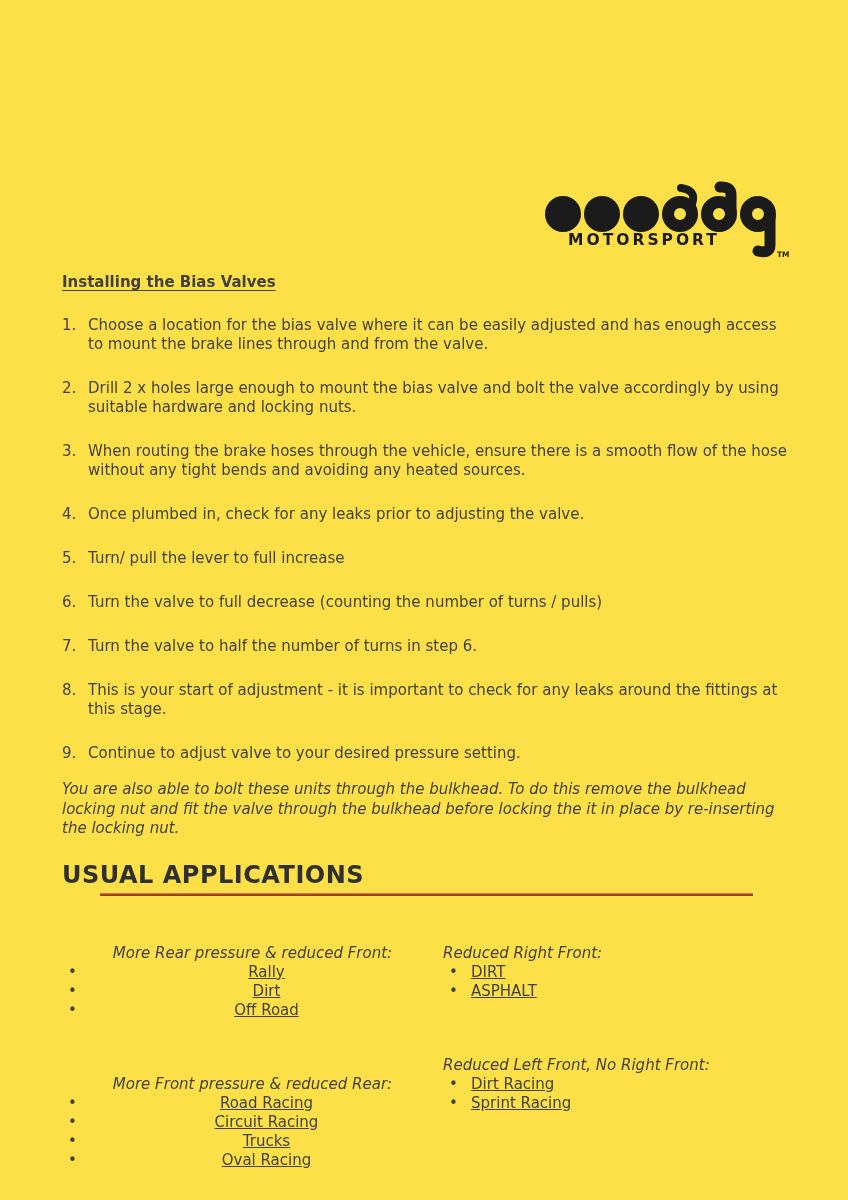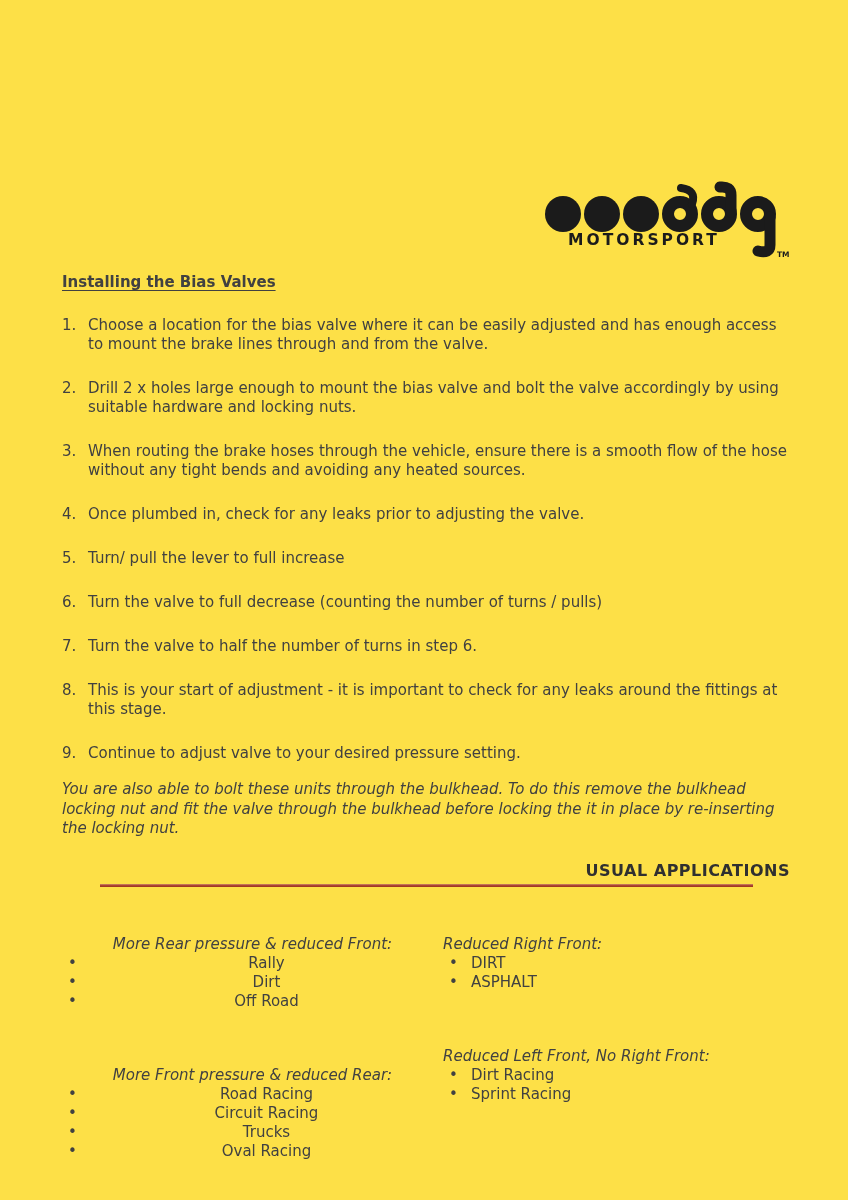--- a/index.html
+++ b/index.html
@@ -15,34 +15,34 @@
     text-decoration:underline; text-underline-offset:3px; color:#414141;
   }
   ol.steps {
     margin:22px 0 0 0; padding:0; list-style:none; counter-reset:step;
     max-width:728px;
   }
   ol.steps li { counter-increment:step; position:relative; padding-left:26px; line-height:19px;margin-top:25px; }
   ol.steps li::before { content:counter(step) "."; position:absolute; left:0; top:0; }
   .note { margin:17px 1px 0 0; font-style:italic; line-height:19.5px; max-width:714px; }
   .apps-title {
-    margin:22px 0 0 0; text-align:right; font-size:16px; font-weight:700;
+    margin:22px 0 0 0; text-align:left; font-size:24px; font-weight:700;
     letter-spacing:0.5px; color:#303030;
   }
   .title-rule {
     height:3px; width:653px; margin:4px auto 0 auto;
     background:linear-gradient(180deg,#d08a68 0%,#a83d2a 55%,#9b3722 100%);
   }
   .apps-row { display:flex; align-items:flex-start; margin-top:48px; }
   .apps-row.row2 { margin-top:36px; }
   .col-left { width:381px; flex:0 0 381px;text-align:center; }
   .col-right { flex:1; }
   .row2 .col-left { padding-top:19px; }
   .block-header { margin:0; font-style:italic; line-height:19px; }
-  .apps-block ul { list-style:none; margin:0; padding:0; }
+  .apps-block ul { list-style:none; margin:0; padding:0;text-decoration:underline; }
   .apps-block li { position:relative; padding-left:28px; line-height:19px; }
   .apps-block li::before { content:"\2022"; position:absolute; left:6px; top:0; }
 </style>
 </head>
 <body>
 
 <div class="page">
 
   <svg class="logo" viewBox="0 0 246 80" xmlns="http://www.w3.org/2000/svg">
     <g fill="#1b1b1b">

